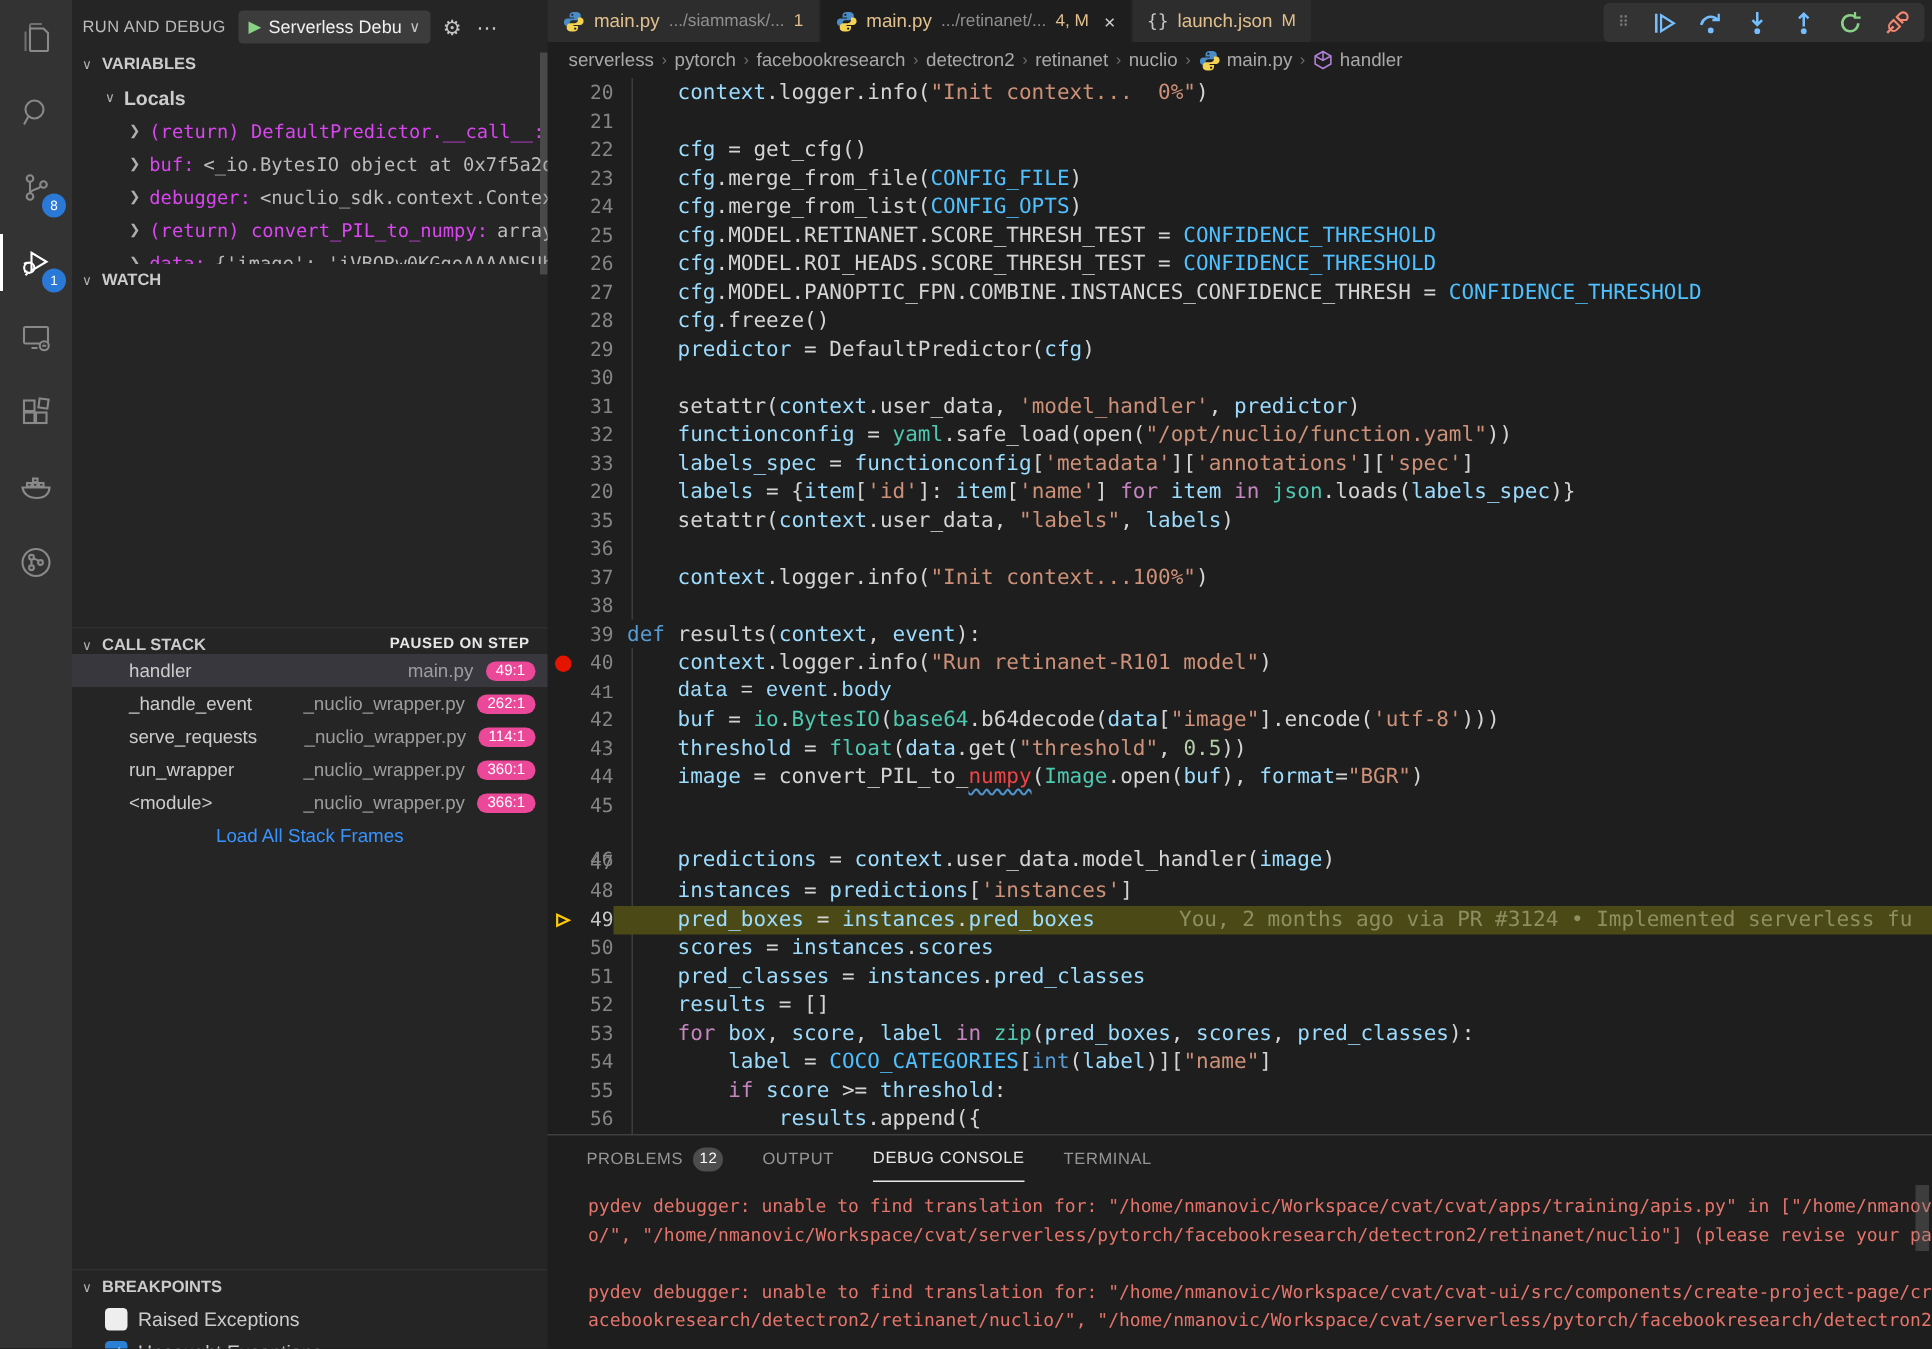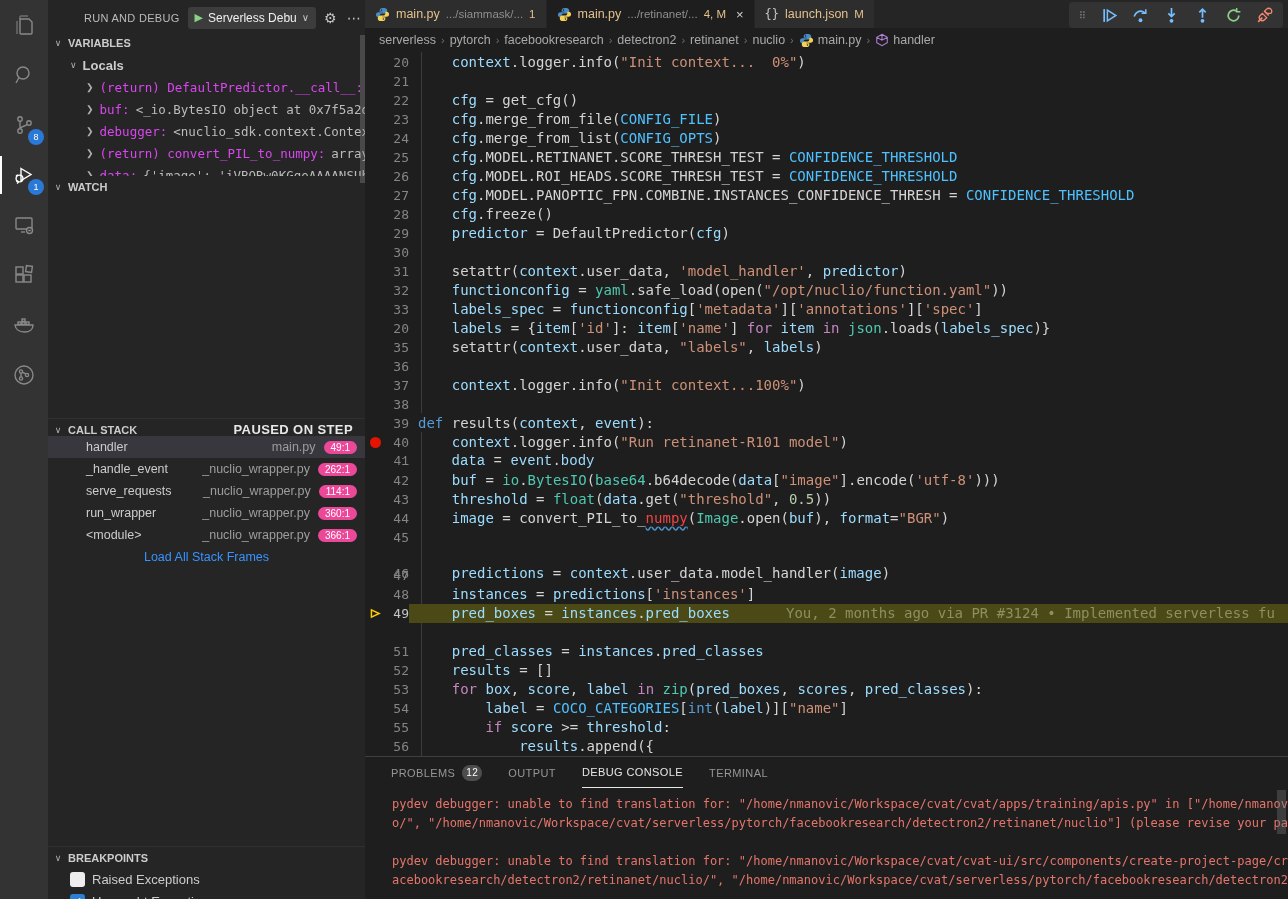--- a/index.html
+++ b/index.html
@@ -11,30 +11,30 @@
   .activitybar { width:48px; background:#333333; flex:none; display:flex; flex-direction:column; align-items:center; position:relative; }
   .ab-item { width:48px; height:50px; display:flex; align-items:center; justify-content:center; position:relative; color:#898989; }
   .ab-item svg { width:24px; height:24px; stroke:currentColor; fill:none; stroke-width:1.4; }
   .ab-item.active { color:#ffffff; }
   .ab-item.active:before { content:""; position:absolute; left:0; top:6px; bottom:6px; width:2px; background:#ffffff; }
   .ab-badge { position:absolute; right:4px; bottom:5px; min-width:16px; height:16px; border-radius:9px; background:var(--badge-blue);
     color:#fff; font-size:9px; display:flex; align-items:center; justify-content:center; padding:0 3px; }
 
   
   .sidebar { width:317px; background:#252526; flex:none; position:relative; font-size:13px; }
-  .sb-header { height:35px; display:flex; align-items:center; padding-left:36px; gap:8px; }
+  .sb-header { height:35px; display:flex; align-items:center; padding-left:7px; gap:8px; }
   .sb-title { font-size:11px; color:#bbbbbb; letter-spacing:.3px; white-space:nowrap; }
   .cfg-select { background:#3c3c3c; border-radius:3px; height:22px; display:flex; align-items:center; gap:5px; padding:0 7px; color:#f0f0f0; font-size:12px; }
   .cfg-select .play { color:#89d185; font-size:11px; }
   .cfg-select .chev { color:#c5c5c5; font-size:10px; }
   .sb-actions { display:flex; gap:10px; color:#c5c5c5; font-size:14px; }
   .pane-header { position:absolute; left:0; right:0; height:22px; display:flex; align-items:center; gap:4px; padding-left:4px;
     font-size:11px; font-weight:bold; color:#cccccc; }
   .pane-header .tw { color:#b0b0b0; font-size:9px; width:12px; text-align:center; font-weight:normal; }
-  .pane-right { margin-left:auto; margin-right:12px; font-size:13px; font-weight:bold; color:#e7e7e7; letter-spacing:.4px; }
+  .pane-right { margin-left:auto; margin-right:12px; font-size:10px; font-weight:bold; color:#e7e7e7; letter-spacing:.4px; }
   .var-list { position:absolute; left:0; right:0; top:54px; height:122px; overflow:hidden; }
   .row22 { height:22px; display:flex; align-items:center; white-space:nowrap; overflow:hidden; }
   .scope-row { padding-left:22px; gap:6px; font-weight:bold; color:#cccccc; }
   .scope-row .tw { font-size:9px; color:#b0b0b0; font-weight:normal; }
   .var-row { padding-left:38px; gap:6px; }
   .var-row .tw { font-size:9px; color:#b0b0b0; }
   .var-name { color:#d946ef; font-family:"DejaVu Sans Mono", monospace; font-size:12.5px; }
   .var-val { color:#bbbbbb; font-family:"DejaVu Sans Mono", monospace; font-size:12.5px; }
   .sb-scrollbar { position:absolute; right:0; top:35px; width:5px; height:148px; background:rgba(140,140,140,.35); }
   .stack-list { position:absolute; left:0; right:0; top:436px; }
@@ -524,20 +524,25 @@
         </div>
         <div class="code-line current" style="top: 552px;">
           <span class="glyph">
             <svg width="13" height="13" viewBox="0 0 16 16">
               <path d="M3 3.5 12.5 8 3 12.5z" fill="none" stroke="#ffcc00" stroke-width="1.8"></path>
             </svg>
           </span>
           <span class="lnum">49</span>
           <span class="ltext"><span class="tok-p">    </span><span class="tok-v">pred_boxes</span><span class="tok-p"> = </span><span class="tok-v">instances</span><span class="tok-p">.</span><span class="tok-v">pred_boxes</span><span class="blame">You, 2 months ago via PR #3124 • Implemented serverless fu</span></span>
         </div>
+        <div class="code-line" style="top: 571px;">
+          <span class="glyph"></span>
+          <span class="lnum">50</span>
+          <span class="ltext"><span class="tok-p">    </span><span class="tok-v">scores</span><span class="tok-p"> = </span><span class="tok-v">instances</span><span class="tok-p">.</span><span class="tok-v">scores</span></span>
+        </div>
         <div class="code-line" style="top: 590px;">
           <span class="glyph"></span>
           <span class="lnum">51</span>
           <span class="ltext"><span class="tok-p">    </span><span class="tok-v">pred_classes</span><span class="tok-p"> = </span><span class="tok-v">instances</span><span class="tok-p">.</span><span class="tok-v">pred_classes</span></span>
         </div>
         <div class="code-line" style="top: 609px;">
           <span class="glyph"></span>
           <span class="lnum">52</span>
           <span class="ltext"><span class="tok-p">    </span><span class="tok-v">results</span><span class="tok-p"> = []</span></span>
         </div>

